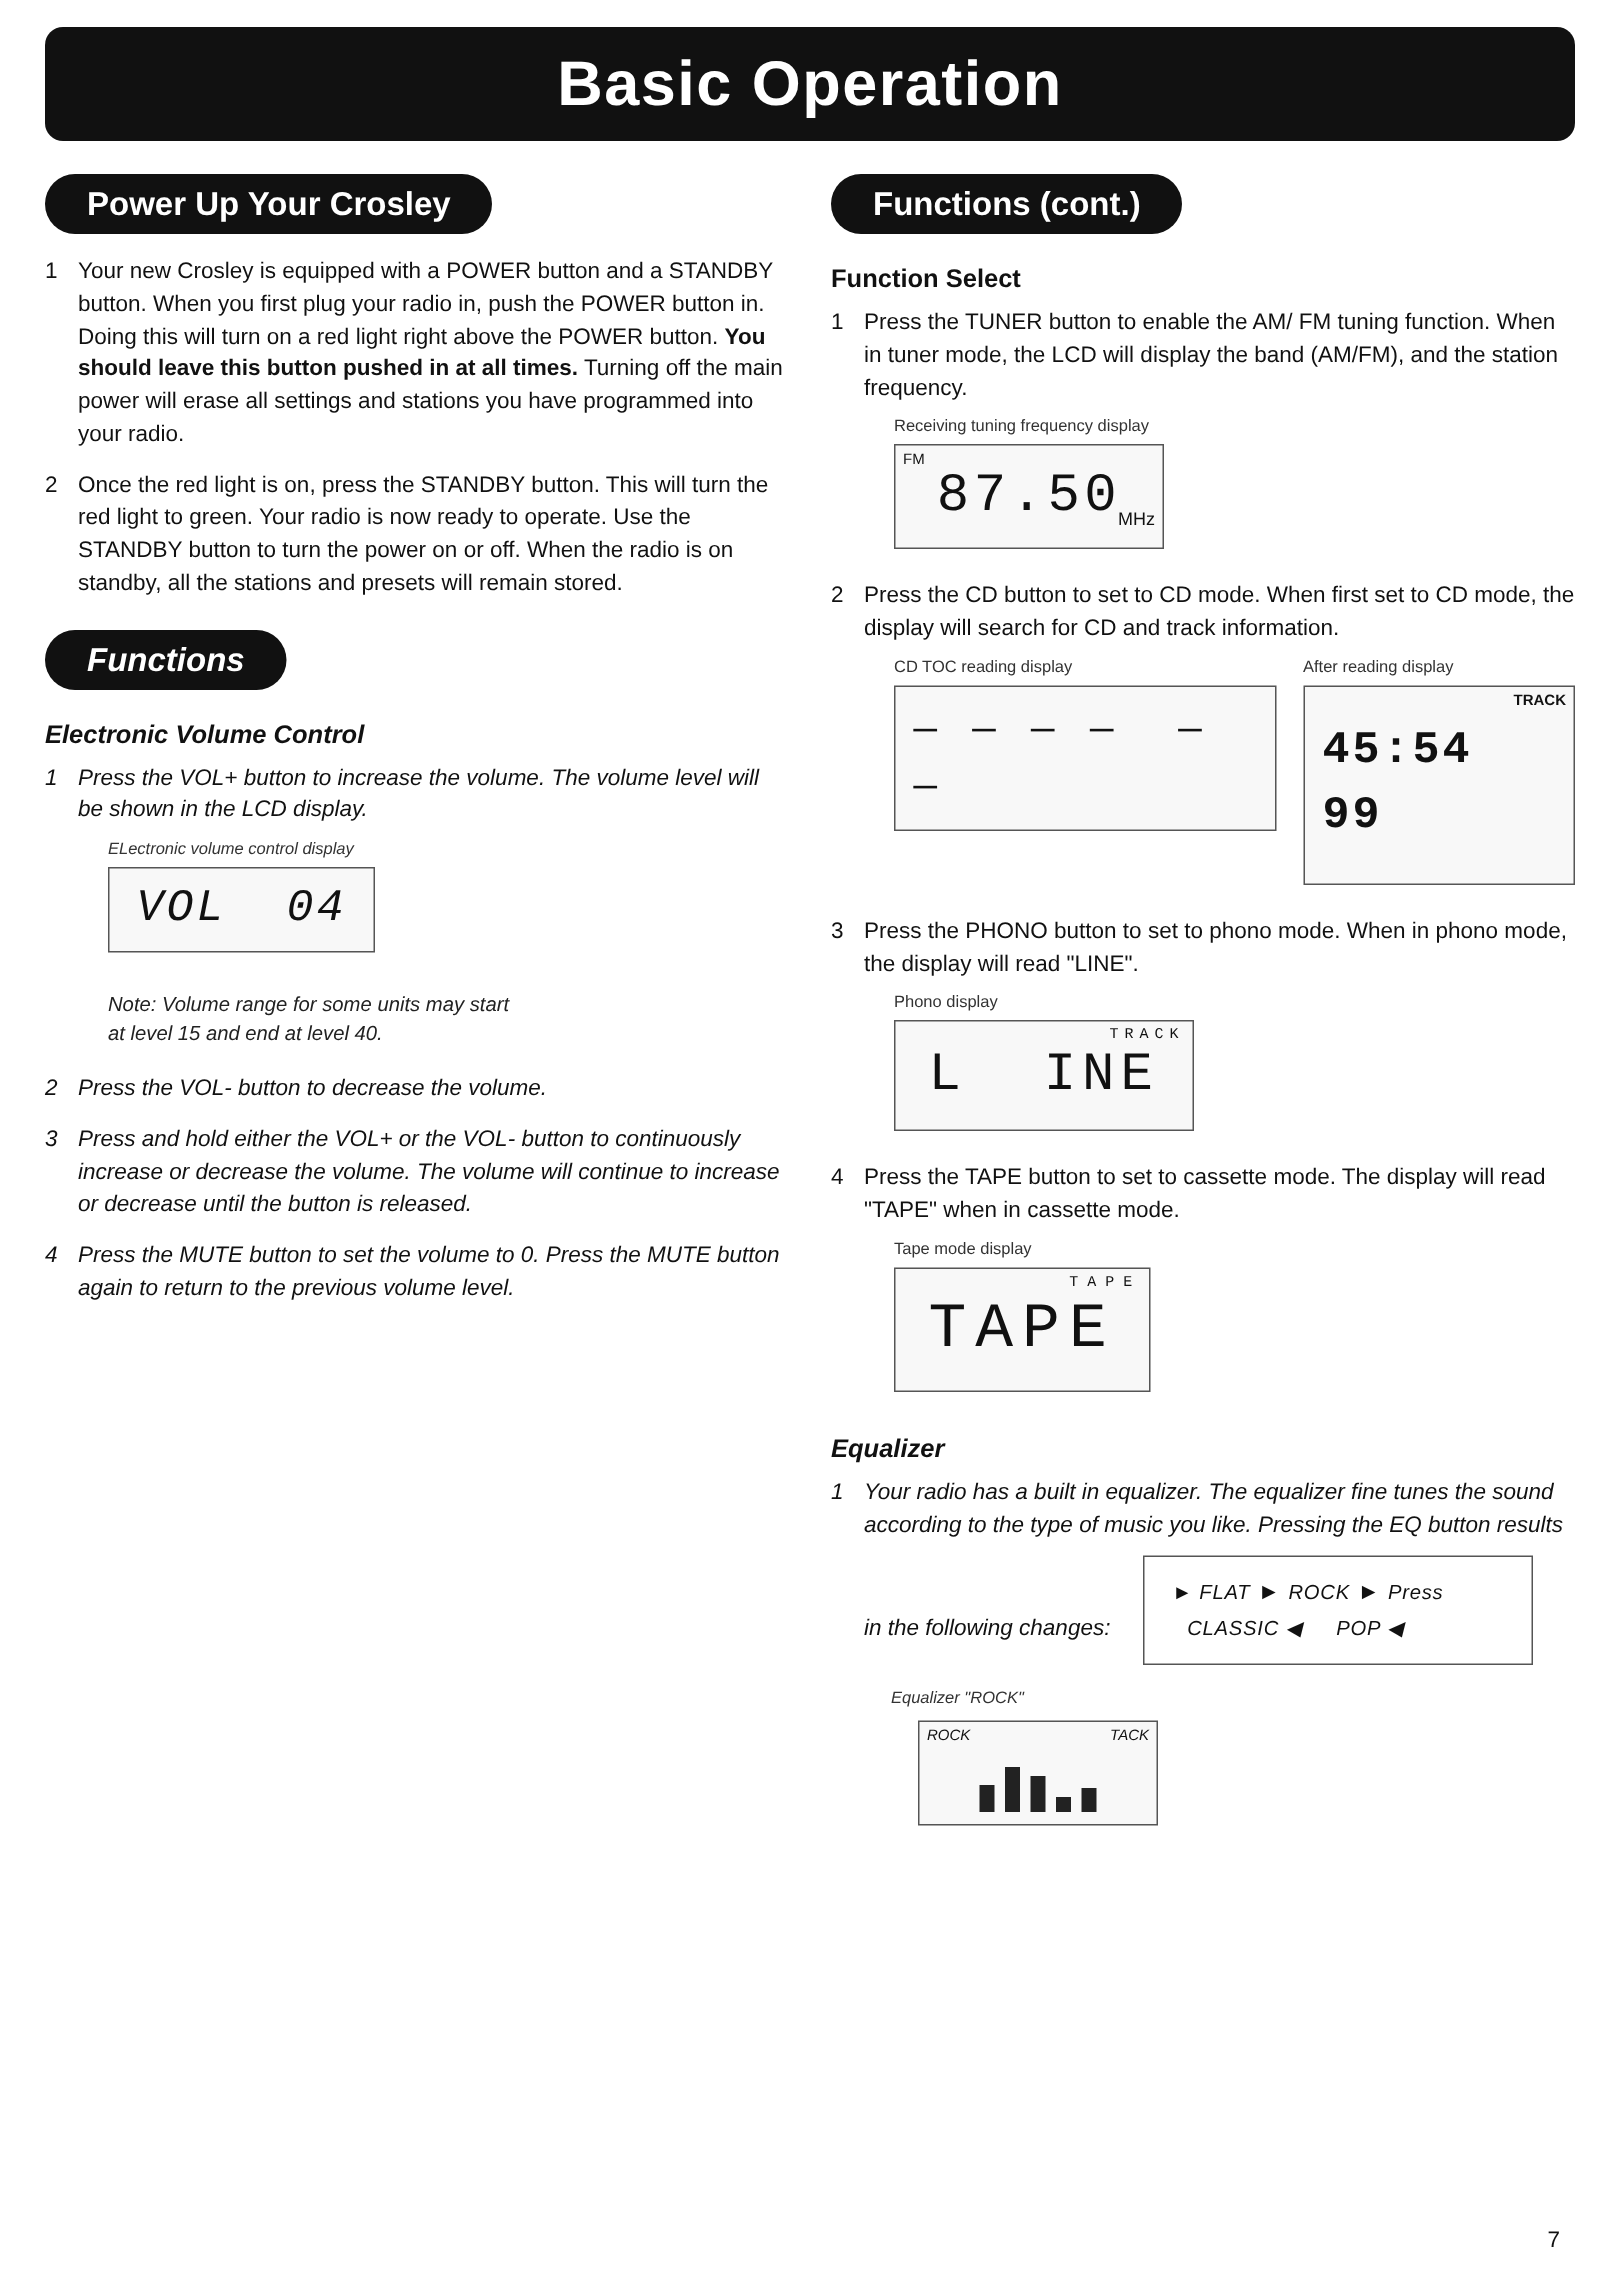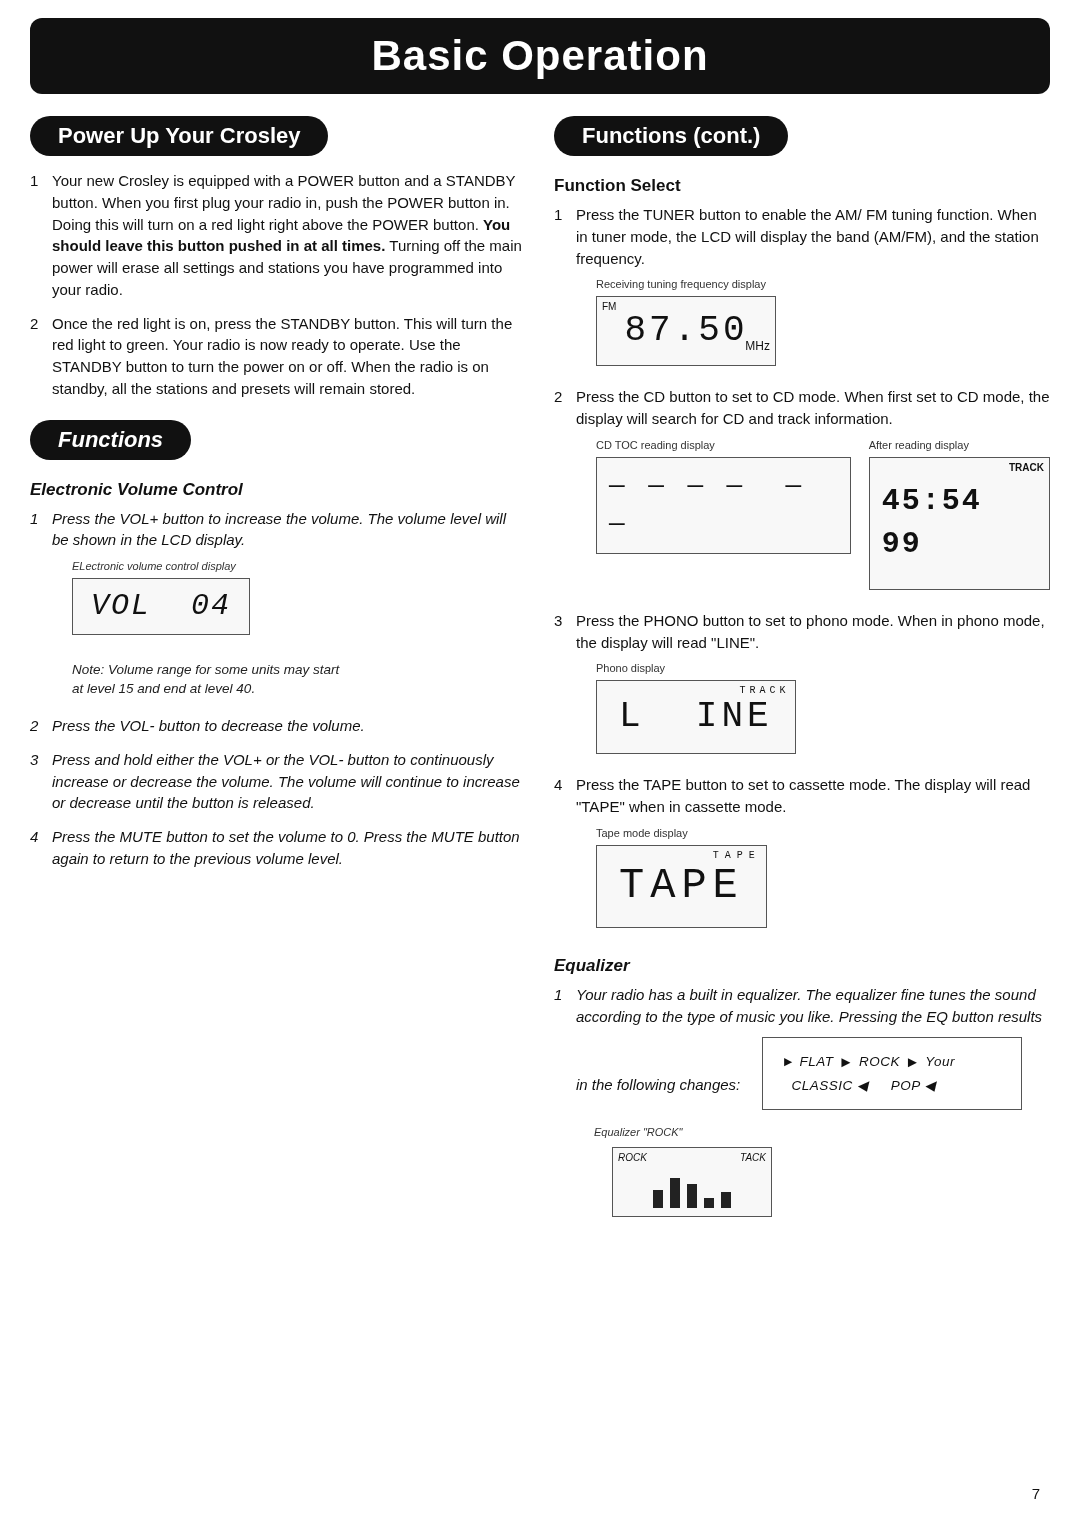--- a/index.html
+++ b/index.html
@@ -419,21 +419,21 @@
           <li>
             <span class="list-num">1</span>
             <span class="list-text">
               Your radio has a built in equalizer. The equalizer fine tunes the sound according to the type of music you like. Pressing the EQ button results in the following changes:
               <div class="eq-flow">
                 <div class="eq-flow-row">
                   <span>► FLAT</span>
                   <span class="eq-arrow">►</span>
                   <span>ROCK</span>
                   <span class="eq-arrow">►</span>
-                  <span>Your</span>
+                  <span>Press</span>
                 </div>
                 <div class="eq-flow-row" style="justify-content: flex-start; padding-left: 10px;">
                   <span>CLASSIC ◀</span>
                   <span style="margin-left:23px;">POP ◀</span>
                 </div>
               </div>
               <div style="margin-left:18px;">
                 <span class="lcd-label">Equalizer "ROCK"</span>
                 <div class="eq-display">
                   <span class="lcd-small-label">ROCK</span>

